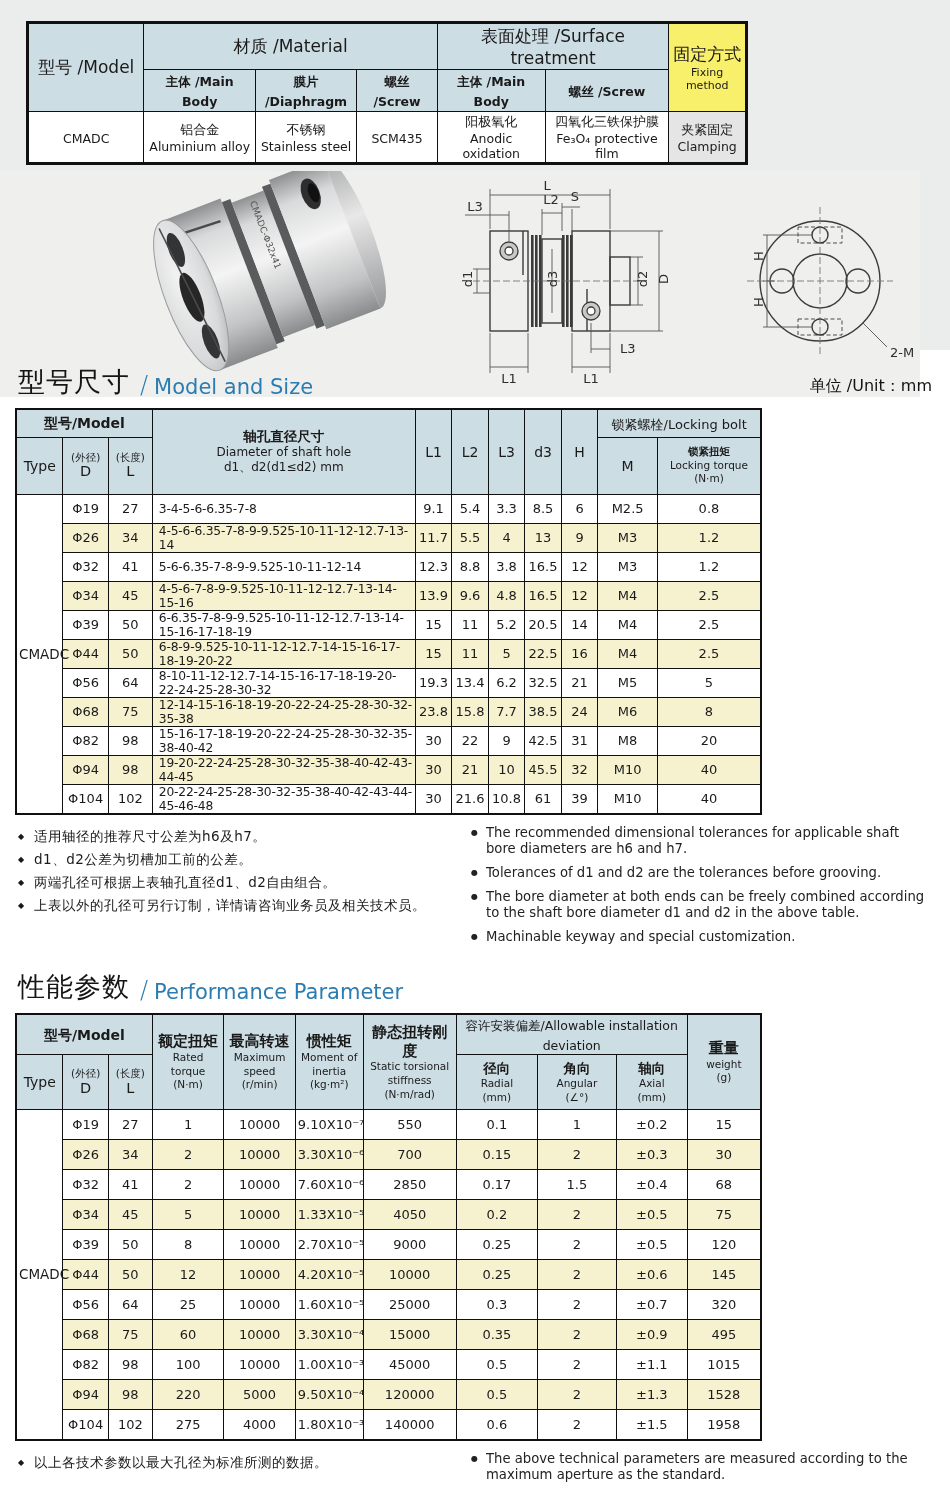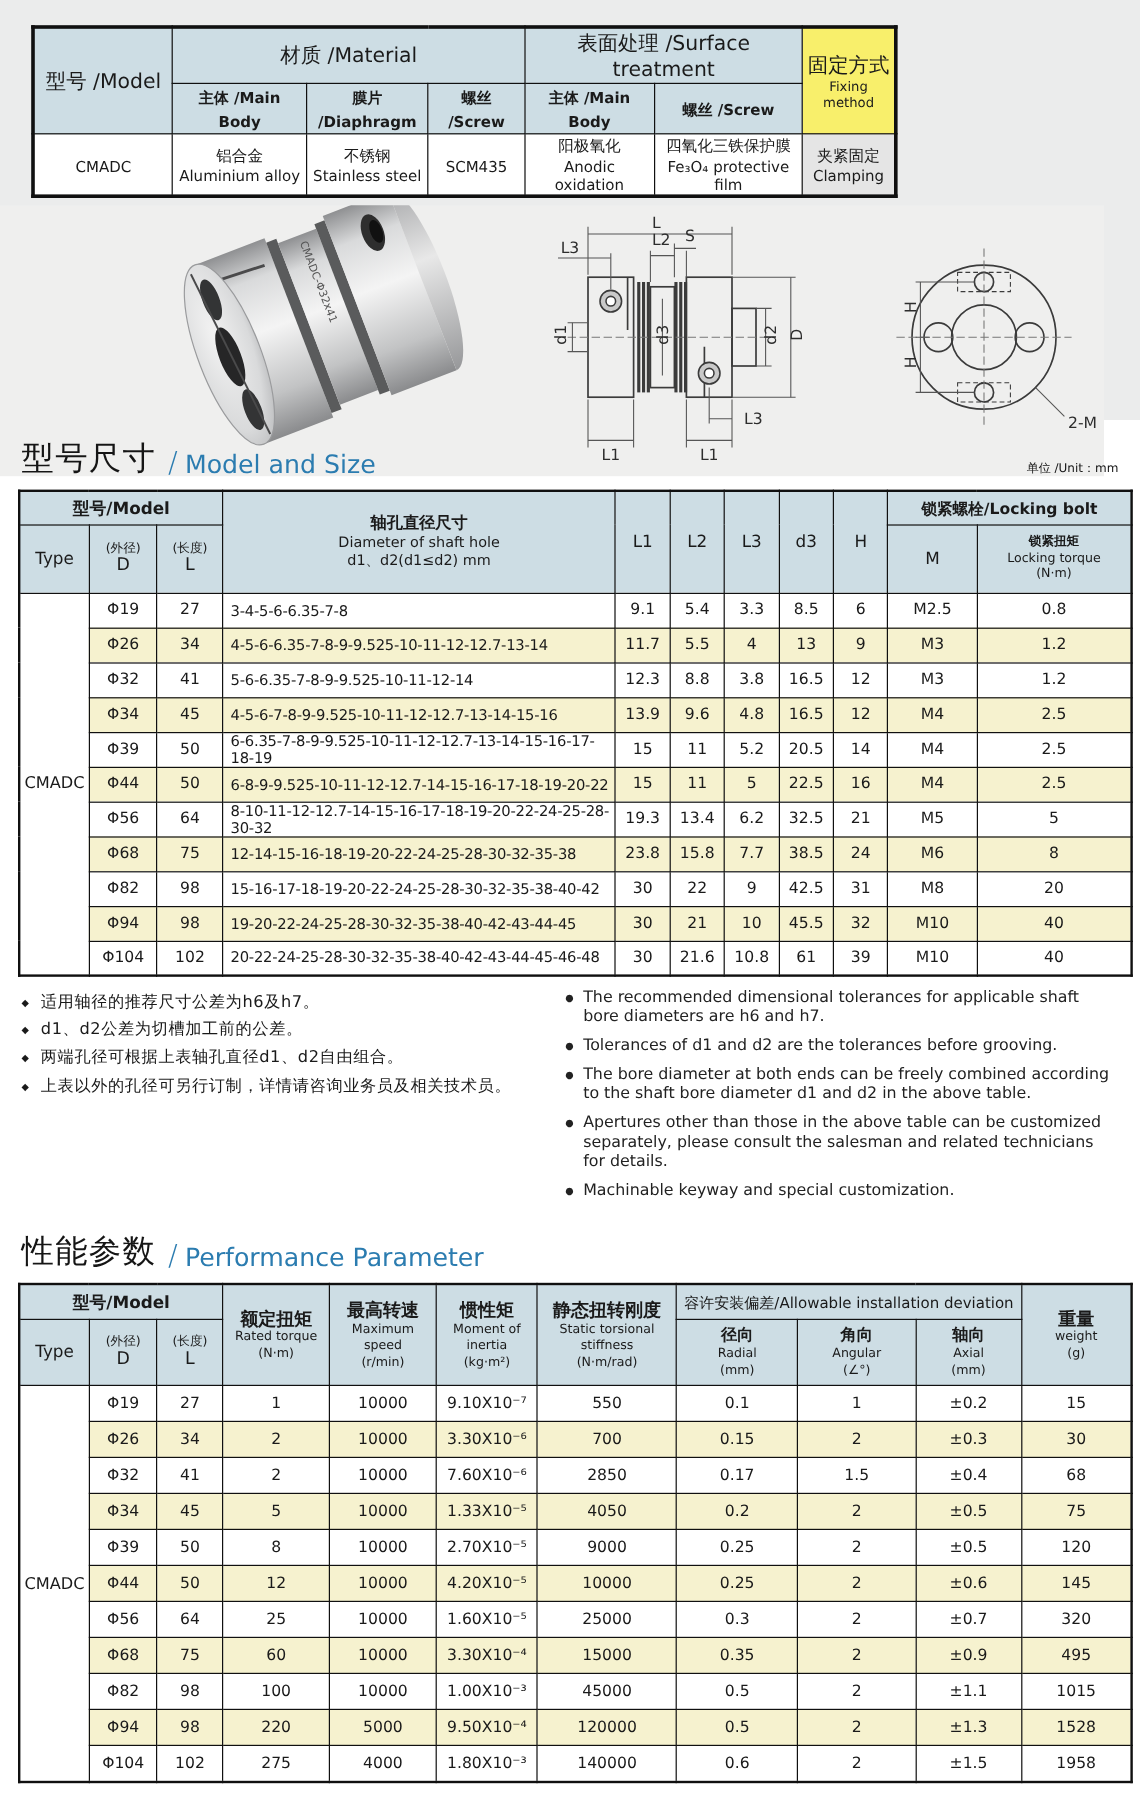--- a/index.html
+++ b/index.html
@@ -30,23 +30,23 @@
   .fix-cell { background:#e5e5e5; }
   
   .image-band { display:flex; margin-top:6px; }
   
   .content { padding:0 15px; }
   .section-title { display:flex; align-items:flex-end; margin:14px 0 8px 0; padding:0 3px; }
   .title-cn { font-size:27px; font-weight:normal; color:#151515; letter-spacing:1px; }
   .title-sep { font-size:24px; color:#2b7cb0; margin:0 6px 1px 10px; font-weight:300; }
   .title-en { font-size:21px; color:#2b7cb0; margin-bottom:1px; }
   .title-spacer { flex:1; }
-  .unit-label { font-size:10px; color:#141414; margin-bottom:3px; }
+  .unit-label { font-size:16px; color:#141414; margin-bottom:3px; }
   
-  .data-table { width:929px; border:2.5px solid #101010; }
+  .data-table { width:747px; border:2.5px solid #101010; }
   .data-table th, .data-table td { border:1.2px solid #101010; text-align:center; vertical-align:middle; padding:0 2px; }
   .data-table th { background:#cddde4; font-weight:normal; }
   .data-table td { font-size:13px; background:#ffffff; }
   .data-table tr.alt td { background:#f6f2cf; }
   .data-table td.type-cell { background:#ffffff; font-size:13.5px; }
   .size-table tbody tr { height:29px; }
   .perf-table tbody tr { height:30px; }
   .size-table td.left { text-align:left; padding-left:6px; font-size:12.3px; letter-spacing:-0.2px; }
   .hrow1 { height:28px; }
   .hrow2 { height:57px; }
@@ -302,21 +302,21 @@
         <th rowspan="2">
           <div class="th-line-cn">轴孔直径尺寸</div>
           <div class="th-line-en" style="font-size:12px">Diameter of shaft hole</div>
           <div class="th-line-en" style="font-size:12px">d1、d2(d1≤d2) mm</div>
         </th>
         <th rowspan="2" class="th-col">L1</th>
         <th rowspan="2" class="th-col">L2</th>
         <th rowspan="2" class="th-col">L3</th>
         <th rowspan="2" class="th-col">d3</th>
         <th rowspan="2" class="th-col">H</th>
-        <th colspan="2"><span class="th-line-cn" style="font-weight:bold;font-size:13px">锁紧螺栓/Locking bolt</span></th>
+        <th colspan="2"><span class="th-line-cn" style="font-weight:normal;font-size:13px">锁紧螺栓/Locking bolt</span></th>
       </tr>
       <tr class="hrow2">
         <th class="th-col">Type</th>
         <th>
           <div class="paren-sm">(外径)</div>
           <div class="big-letter">D</div>
         </th>
         <th>
           <div class="paren-sm">(长度)</div>
           <div class="big-letter">L</div>
@@ -470,21 +470,20 @@
     <ul class="notes-cn">
         <li>适用轴径的推荐尺寸公差为h6及h7。</li>
         <li>d1、d2公差为切槽加工前的公差。</li>
         <li>两端孔径可根据上表轴孔直径d1、d2自由组合。</li>
         <li>上表以外的孔径可另行订制，详情请咨询业务员及相关技术员。</li>
       </ul>
     <ul class="notes-en">
         <li>The recommended dimensional tolerances for applicable shaft bore diameters are h6 and h7.</li>
         <li>Tolerances of d1 and d2 are the tolerances before grooving.</li>
         <li>The bore diameter at both ends can be freely combined according to the shaft bore diameter d1 and d2 in the above table.</li>
-        <li>Apertures other than those in the above table can be customized separately, please consult the salesman and related technicians for details.</li>
         <li>Machinable keyway and special customization.</li>
       </ul>
   </div>
 
   <div class="section-title" style="margin-top:16px;">
     <span class="title-cn">性能参数</span>
     <span class="title-sep">/</span>
     <span class="title-en">Performance Parameter</span>
   </div>
 

